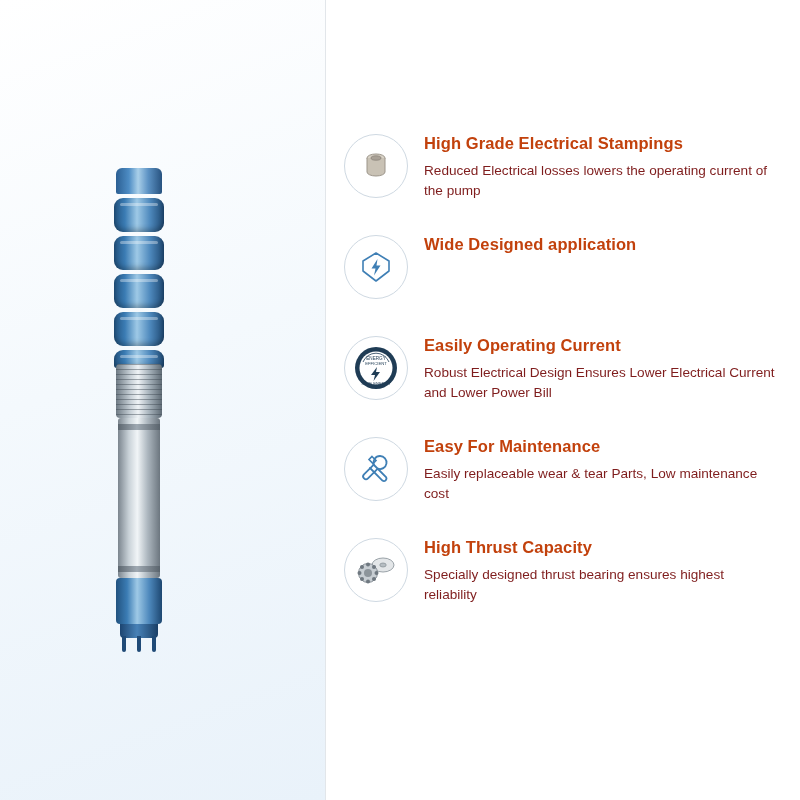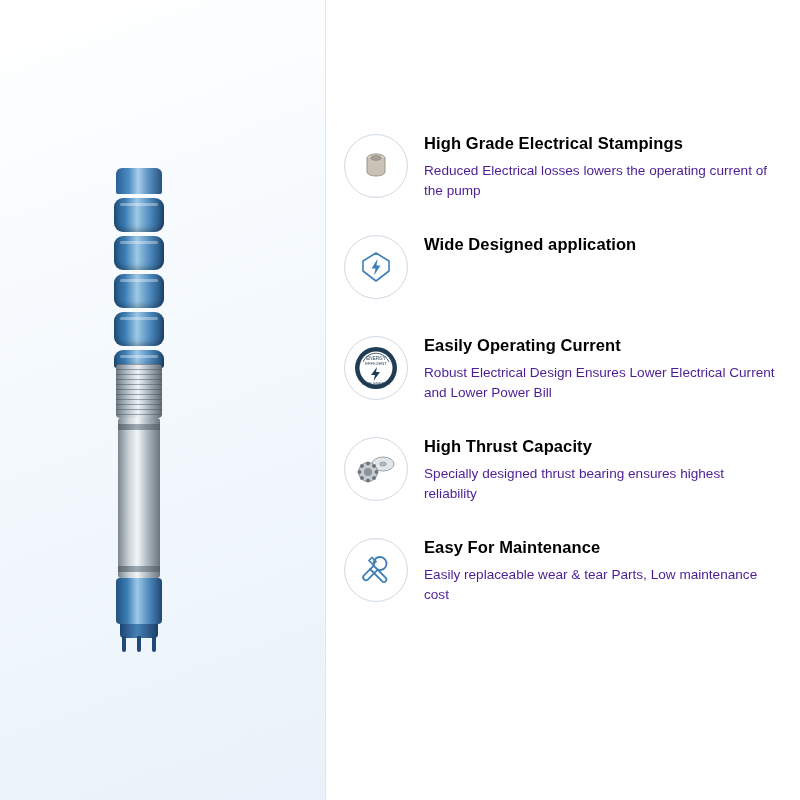--- a/index.html
+++ b/index.html
@@ -185,29 +185,29 @@
     background: #ffffff;
     display: flex;
     align-items: center;
     justify-content: center;
     margin-top: 2px;
   }
   .feature-text {
     padding-top: 2px;
   }
   .feature-title {
-    color: #000000;
+    color: #c2410c;
     font-size: 16.5px;
     font-weight: bold;
     line-height: 1.2;
     margin: 0 0 7px 0;
     letter-spacing: .1px;
   }
   .feature-desc {
-    color: #4c1d95;
+    color: #7f1d1d;
     font-size: 13.6px;
     line-height: 1.45;
     margin: 0;
     max-width: 352px;
   }
 </style>
 </head>
 <body>
 
 <div class="page">
@@ -279,20 +279,34 @@
           <path d="M10 17 A14 14 0 0 1 36 17" fill="none" stroke="#1f3c55" stroke-width="0.8"></path>
           <text x="23" y="15" font-size="4.6" fill="#1f3c55" text-anchor="middle" font-family="Liberation Sans, sans-serif">ENERGY</text>
           <text x="23" y="20" font-size="4.2" fill="#1f3c55" text-anchor="middle" font-family="Liberation Sans, sans-serif">EFFICIENT</text>
           <path d="M24 22 L18 30 h4 l-1.5 6 6.5-9h-4z" fill="#1f3c55"></path>
           <text x="23" y="40" font-size="4.2" fill="#1f3c55" text-anchor="middle" font-family="Liberation Sans, sans-serif">SAVE ENERGY</text>
         </svg>
       </div>
       <div class="feature-text">
         <p class="feature-title">Easily Operating Current</p>
         <p class="feature-desc">Robust Electrical Design Ensures Lower Electrical Current and Lower Power Bill</p>
+      </div>
+    </div>
+
+    <div class="feature">
+      <div class="feature-icon">
+        <svg width="34" height="34" viewBox="0 0 34 34" aria-hidden="true">
+          <path d="M21 4 a6.5 6.5 0 0 0-6.2 8.6 L5 22.4 a2.8 2.8 0 0 0 4 4 l9.8-9.8 A6.5 6.5 0 1 0 21 4 Z" fill="none" stroke="#3f7fb5" stroke-width="1.8" stroke-linejoin="round"></path>
+          <path d="M13 4.5 l4 4 -3 3 -4-4 z" fill="none" stroke="#3f7fb5" stroke-width="1.6"></path>
+          <path d="M14.5 12.5 L27 25 a2.6 2.6 0 0 1-3.6 3.6 L11 16" fill="none" stroke="#3f7fb5" stroke-width="1.8" stroke-linecap="round"></path>
+        </svg>
+      </div>
+      <div class="feature-text">
+        <p class="feature-title">Easy For Maintenance</p>
+        <p class="feature-desc">Easily replaceable wear &amp; tear Parts, Low maintenance cost</p>
       </div>
     </div>
 
     <div class="feature">
       <div class="feature-icon">
         <svg width="40" height="34" viewBox="0 0 40 34" aria-hidden="true">
           <ellipse cx="27" cy="12" rx="11" ry="7" fill="#e3e6e8" stroke="#9aa2a8" stroke-width="1"></ellipse>
           <ellipse cx="27" cy="12" rx="3.2" ry="2" fill="#b6bdc2" stroke="#8d959b" stroke-width="0.8"></ellipse>
           <g fill="#6f7880">
             <circle cx="12" cy="20" r="9.5" fill="#c8ced3" stroke="#868e95" stroke-width="1"></circle>
@@ -307,28 +321,14 @@
               <circle cx="6" cy="26" r="2"></circle>
           </g>
         </svg>
       </div>
       <div class="feature-text">
         <p class="feature-title">High Thrust Capacity</p>
         <p class="feature-desc">Specially designed thrust bearing ensures highest reliability</p>
       </div>
     </div>
 
-    <div class="feature">
-      <div class="feature-icon">
-        <svg width="34" height="34" viewBox="0 0 34 34" aria-hidden="true">
-          <path d="M21 4 a6.5 6.5 0 0 0-6.2 8.6 L5 22.4 a2.8 2.8 0 0 0 4 4 l9.8-9.8 A6.5 6.5 0 1 0 21 4 Z" fill="none" stroke="#3f7fb5" stroke-width="1.8" stroke-linejoin="round"></path>
-          <path d="M13 4.5 l4 4 -3 3 -4-4 z" fill="none" stroke="#3f7fb5" stroke-width="1.6"></path>
-          <path d="M14.5 12.5 L27 25 a2.6 2.6 0 0 1-3.6 3.6 L11 16" fill="none" stroke="#3f7fb5" stroke-width="1.8" stroke-linecap="round"></path>
-        </svg>
-      </div>
-      <div class="feature-text">
-        <p class="feature-title">Easy For Maintenance</p>
-        <p class="feature-desc">Easily replaceable wear &amp; tear Parts, Low maintenance cost</p>
-      </div>
-    </div>
-
   </div>
 </div>
 
 </body></html>

